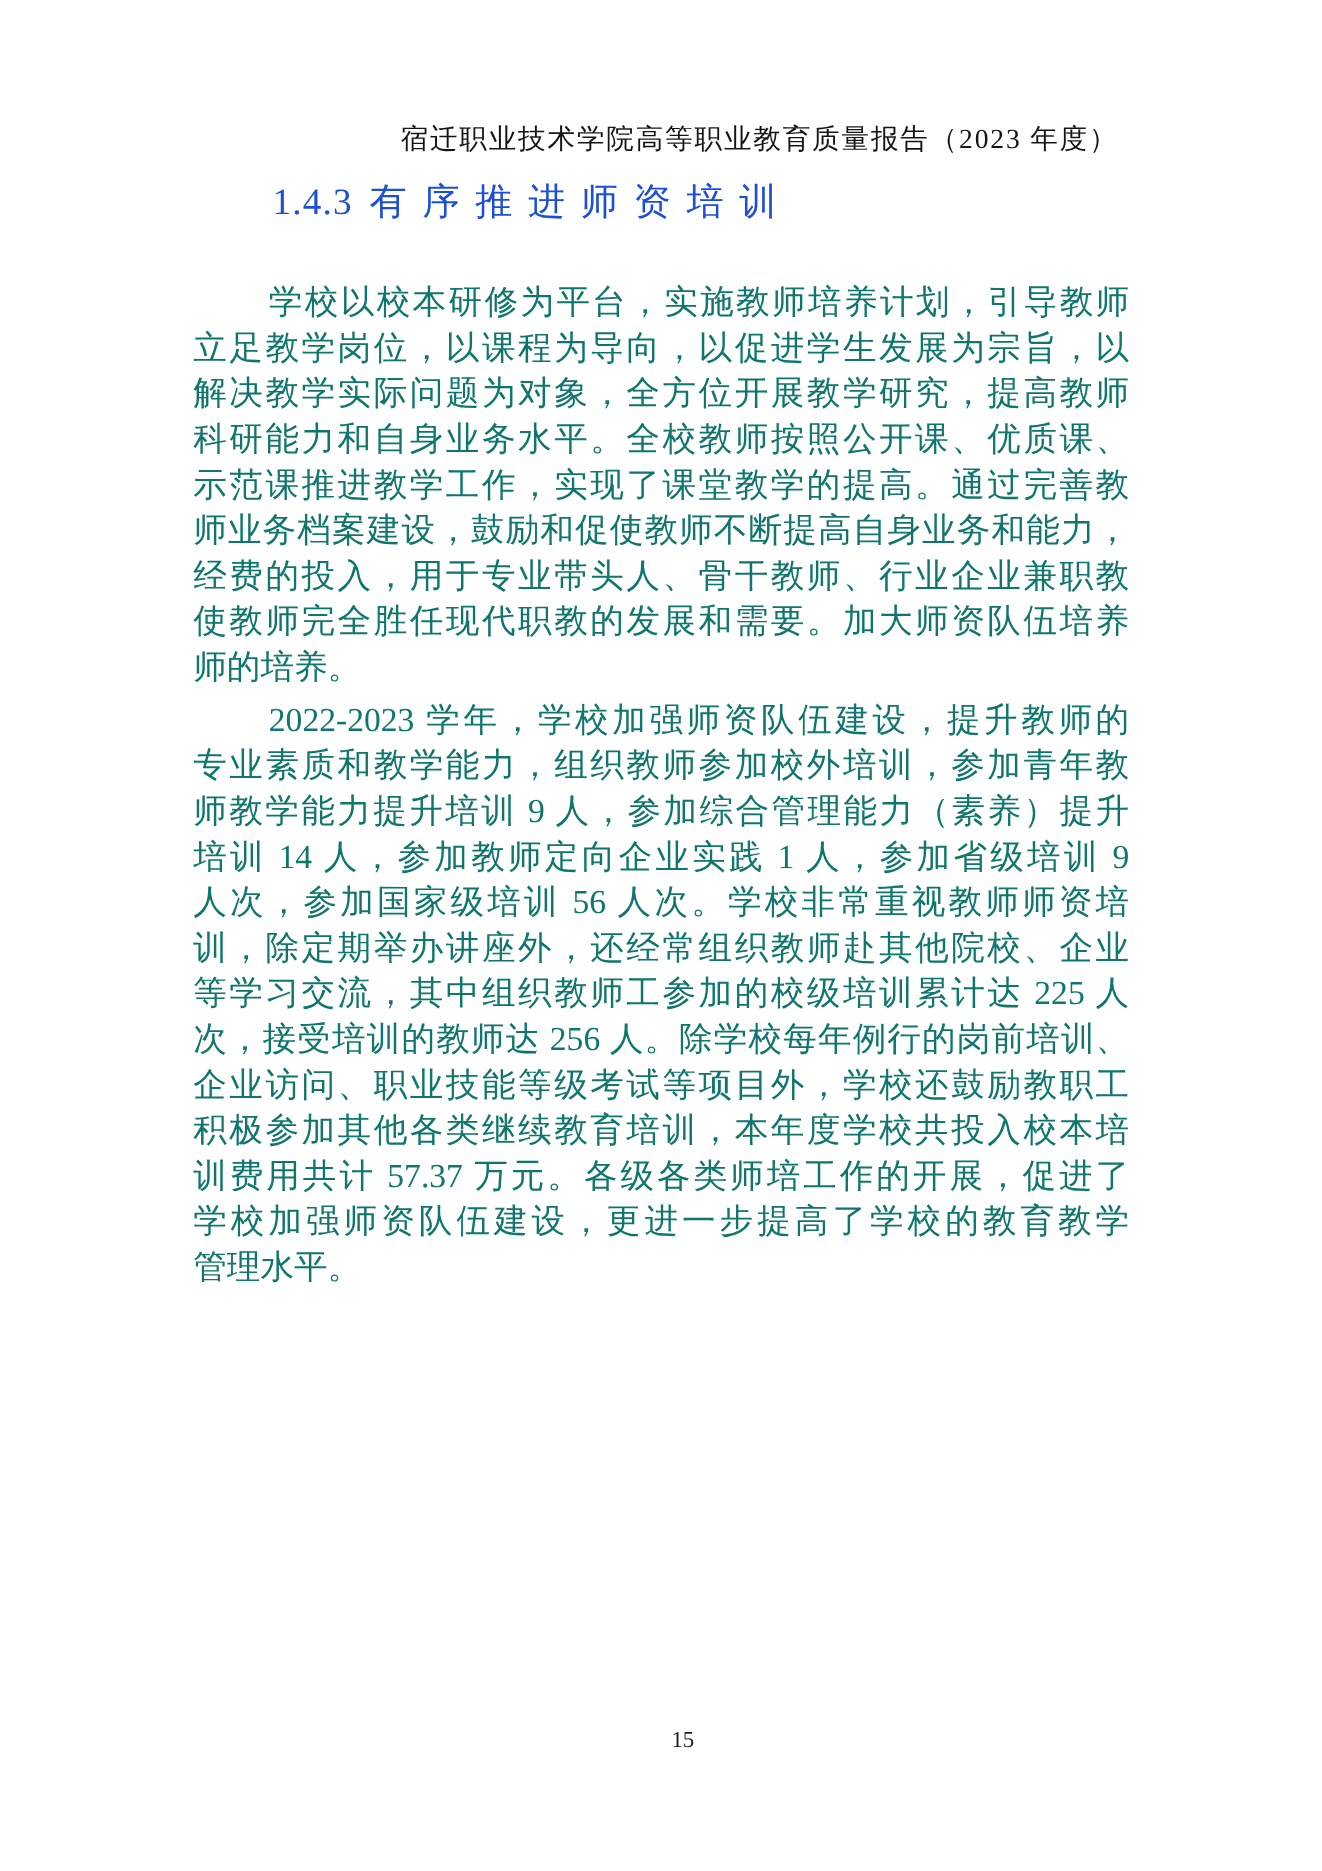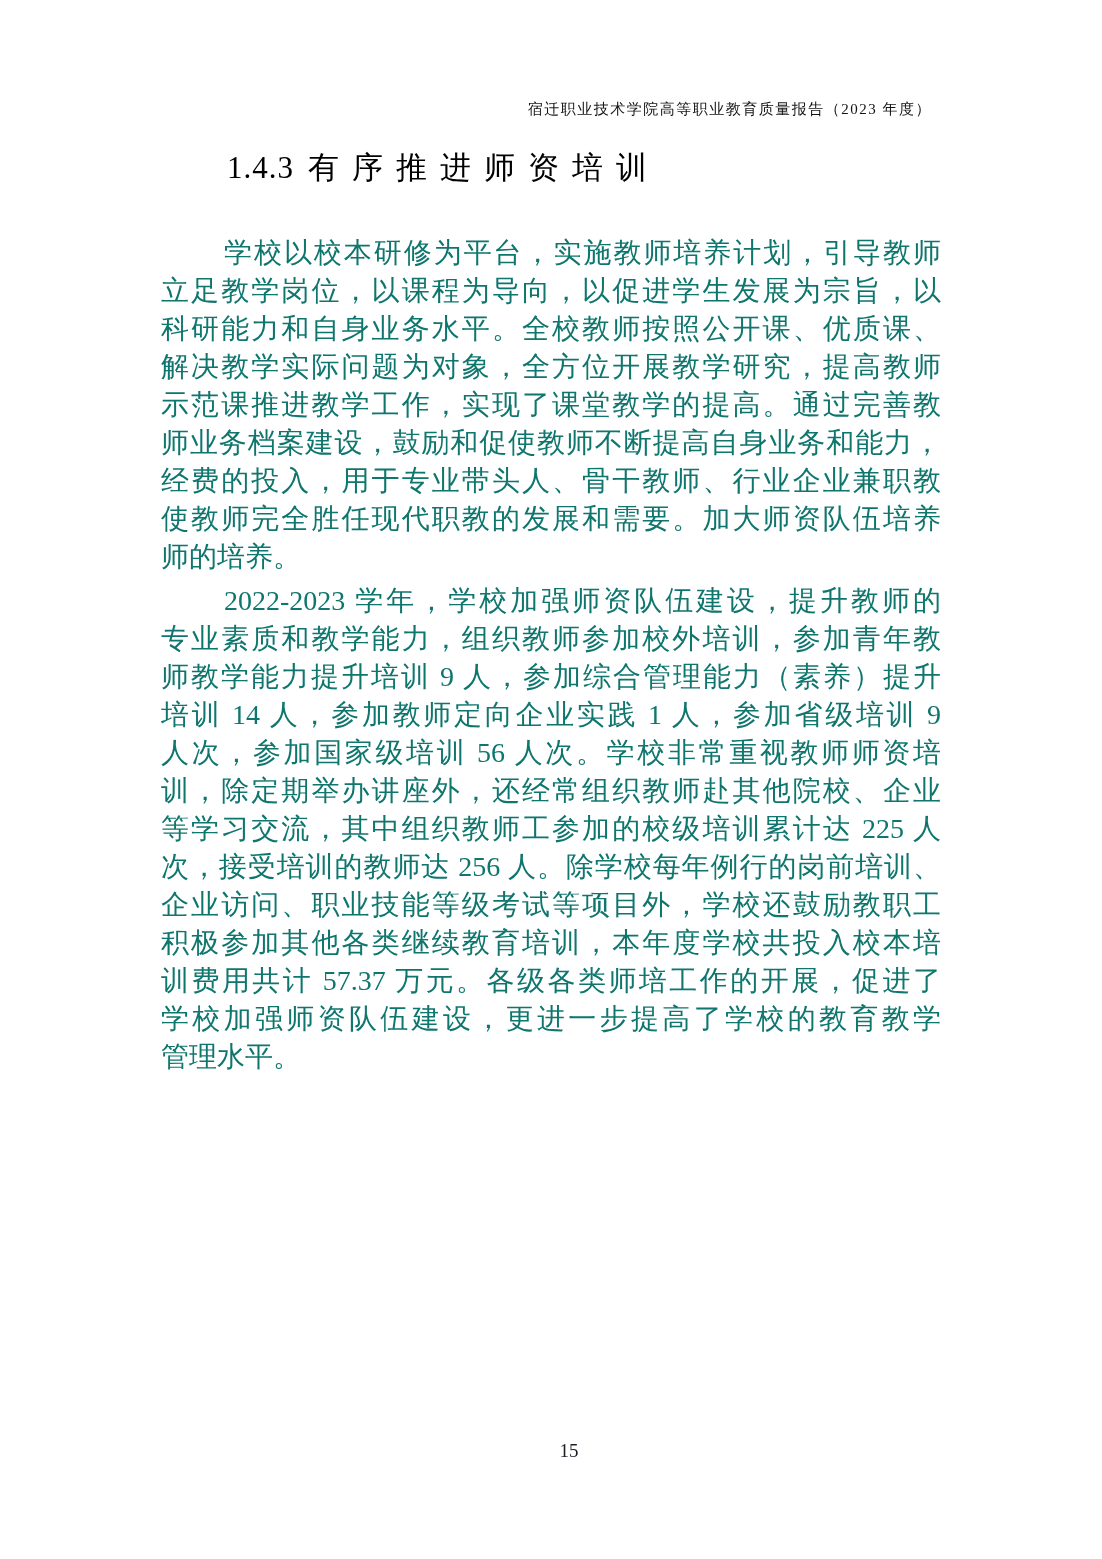--- a/index.html
+++ b/index.html
@@ -16,37 +16,37 @@
     font-family: "Liberation Serif", "DejaVu Serif", serif;
     color: #1a1a1a;
     overflow: hidden;
   }
   .doc-header {
     position: absolute;
     top: 100px;
     left: 160px;
     width: 772px;
     text-align: right;
-    font-size: 15px;
+    font-size: 23px;
     letter-spacing: 1.5px;
     color: #141414;
     white-space: nowrap;
   }
   .content {
     position: absolute;
     left: 161px;
     top: 146px;
     width: 780px;
   }
   .section-heading {
     font-size: 31px;
     line-height: 44px;
     padding-left: 66px;
     margin: 0 0 44px 0;
-    color: #000000;
+    color: #1d4ed8;
     font-weight: normal;
     white-space: nowrap;
   }
   .section-heading .num {
     letter-spacing: 1px;
     margin-right: 14px;
   }
   .section-heading .ttl {
     letter-spacing: 13px;
   }
@@ -90,22 +90,22 @@
 
   <div class="content">
 
     <h2 class="section-heading">
       <span class="num">1.4.3</span><span class="ttl">有序推进师资培训</span>
     </h2>
 
     <div class="para">
       <div class="line indent">学校以校本研修为平台，实施教师培养计划，引导教师</div>
       <div class="line">立足教学岗位，以课程为导向，以促进学生发展为宗旨，以</div>
+      <div class="line">解决教学实际问题为对象，全方位开展教学研究，提高教师</div>
       <div class="line">科研能力和自身业务水平。全校教师按照公开课、优质课、</div>
-      <div class="line">解决教学实际问题为对象，全方位开展教学研究，提高教师</div>
       <div class="line">示范课推进教学工作，实现了课堂教学的提高。通过完善教</div>
       <div class="line">师业务档案建设，鼓励和促使教师不断提高自身业务和能力，</div>
       <div class="line">经费的投入，用于专业带头人、骨干教师、行业企业兼职教</div>
       <div class="line">使教师完全胜任现代职教的发展和需要。加大师资队伍培养</div>
       <div class="line plain">师的培养。</div>
     </div>
 
     <div class="para">
       <div class="line indent">2022-2023 学年，学校加强师资队伍建设，提升教师的</div>
       <div class="line">专业素质和教学能力，组织教师参加校外培训，参加青年教</div>

